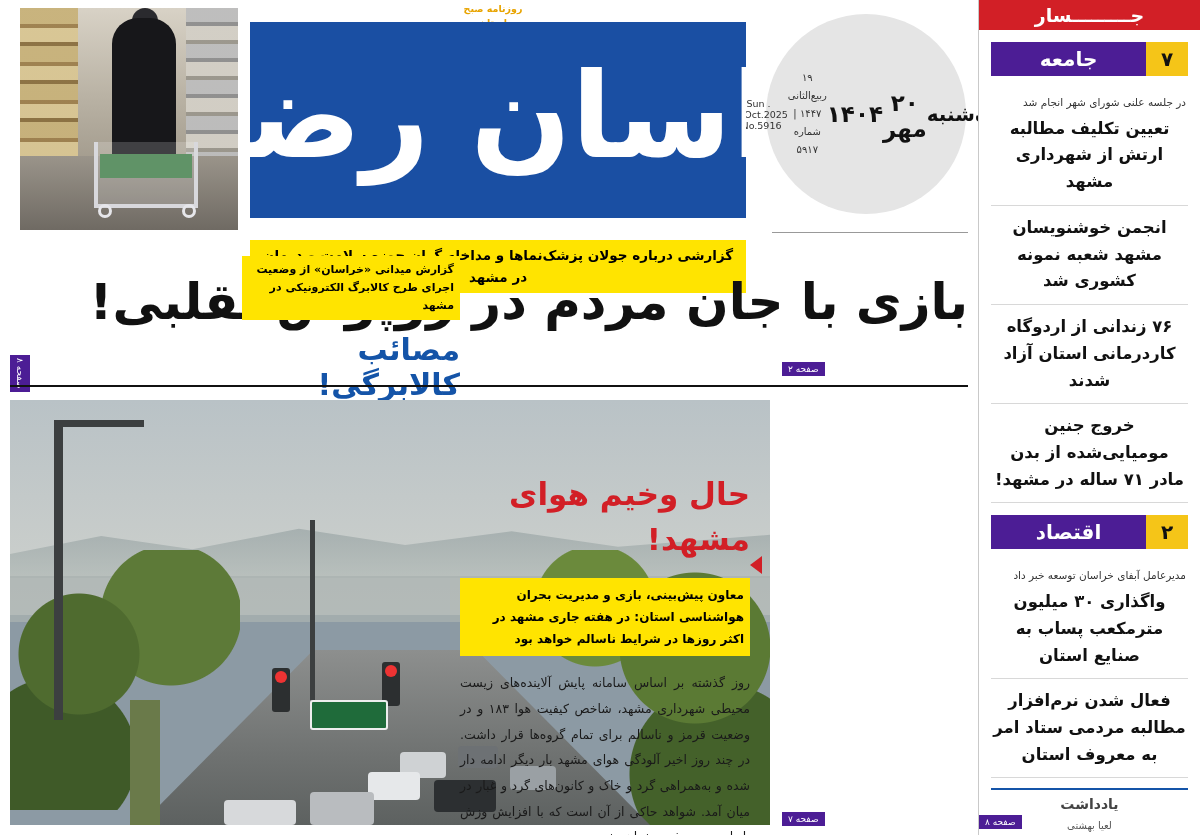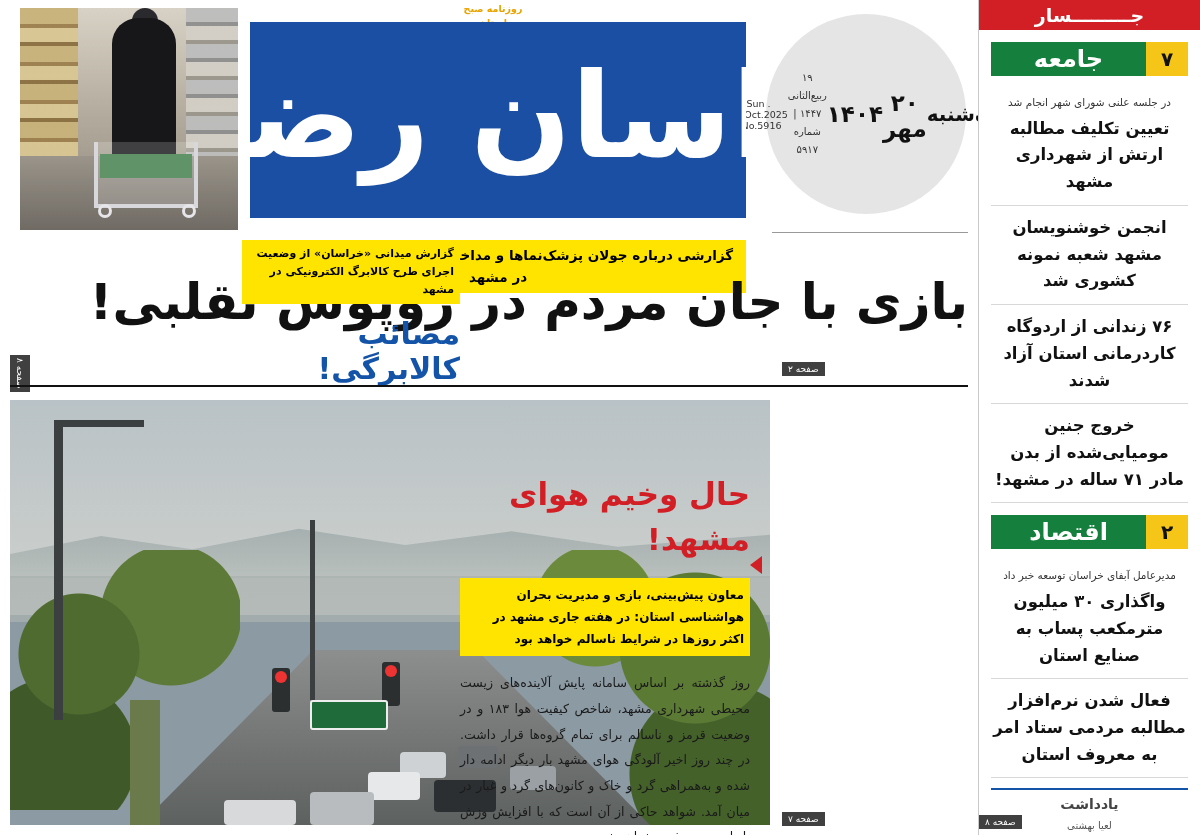--- a/index.html
+++ b/index.html
@@ -22,38 +22,38 @@
     height: 30px; background: #d21f26; color: #fff;
     display: flex; align-items: center; justify-content: center;
     margin: 0 -12px 12px -12px;
     letter-spacing: 4px; font-size: 19px; font-weight: bold;
   }
   .sec-head {
     display: flex; align-items: center; gap: 0; margin-bottom: 10px;
     direction: rtl;
   }
   .sec-head .title {
-    flex: 1; background: #15803d; color: #fff; font-size: 24px; font-weight: bold;
+    flex: 1; background: #4c1d95; color: #fff; font-size: 20px; font-weight: bold;
     text-align: center; height: 34px; line-height: 34px;
   }
   .sec-head .num {
     width: 42px; height: 34px; background: #f5c518; color: #111;
     font-size: 20px; font-weight: bold; text-align: center; line-height: 34px;
   }
   .news-item { padding: 9px 2px 9px 2px; border-bottom: 1px solid #d8d8d8; }
   .news-item:last-child { border-bottom: none; }
-  .news-kicker { font-size: 10.5px; color: #333; text-align: center; line-height: 1.5; margin-bottom: 5px; }
+  .news-kicker { font-size: 10.5px; color: #333; line-height: 1.5; margin-bottom: 5px; }
   .news-title { font-size: 16.5px; font-weight: bold; color: #111; text-align: center; line-height: 1.62; }
   .yaddasht-head {
     margin-top: 10px; border-top: 2px solid #1454a8; padding-top: 6px;
     text-align: center; font-size: 14px; color: #444; font-weight: bold;
   }
   .yd-sub { text-align:center; font-size: 10px; color:#555; margin-top:6px; line-height:1.6;}
   .page-tag {
-    position: absolute; background: #404040; color: #fff; font-size: 9px;
+    position: absolute; background: #4c1d95; color: #fff; font-size: 9px;
     padding: 3px 5px; writing-mode: vertical-rl; text-align:center;
   }
   .page-tag.flat { writing-mode: horizontal-tb; padding: 2px 6px; }
 
   
   .masthead { position: absolute; top: 0; right: 222px; left: 0; height: 232px; }
   .date-circle {
     position: absolute; right: 12px; top: 14px; width: 200px; height: 200px;
     background: #e5e5e5; border-radius: 50%;
     display: flex; flex-direction: row; align-items: center; justify-content: center;
@@ -104,21 +104,21 @@
     background: #ffe400; color: #000; font-size: 13.5px; font-weight: bold;
     padding: 5px 8px; text-align: center; line-height: 1.6;
   }
   .main-headline {
     position: absolute; right: 232px; left: 20px; top: 272px;
     font-size: 50px; font-weight: bold; color: #111; text-align: right;
     line-height: 1.22; white-space: nowrap;
   }
 
   
-  .mid-col { position: absolute; right: 740px; top: 240px; width: 218px; }
+  .mid-col { position: absolute; right: 740px; top: 256px; width: 218px; }
   .mid-kicker {
     background: #ffe400; color: #000; font-size: 11px; font-weight: bold;
     padding: 5px 6px; line-height: 1.65; text-align: right;
   }
   .mid-title {
     margin-top: 12px; font-size: 30px; font-weight: bold; color: #1454a8; text-align: right;
   }
 
   .rule-h { position:absolute; background: #111; }
 

